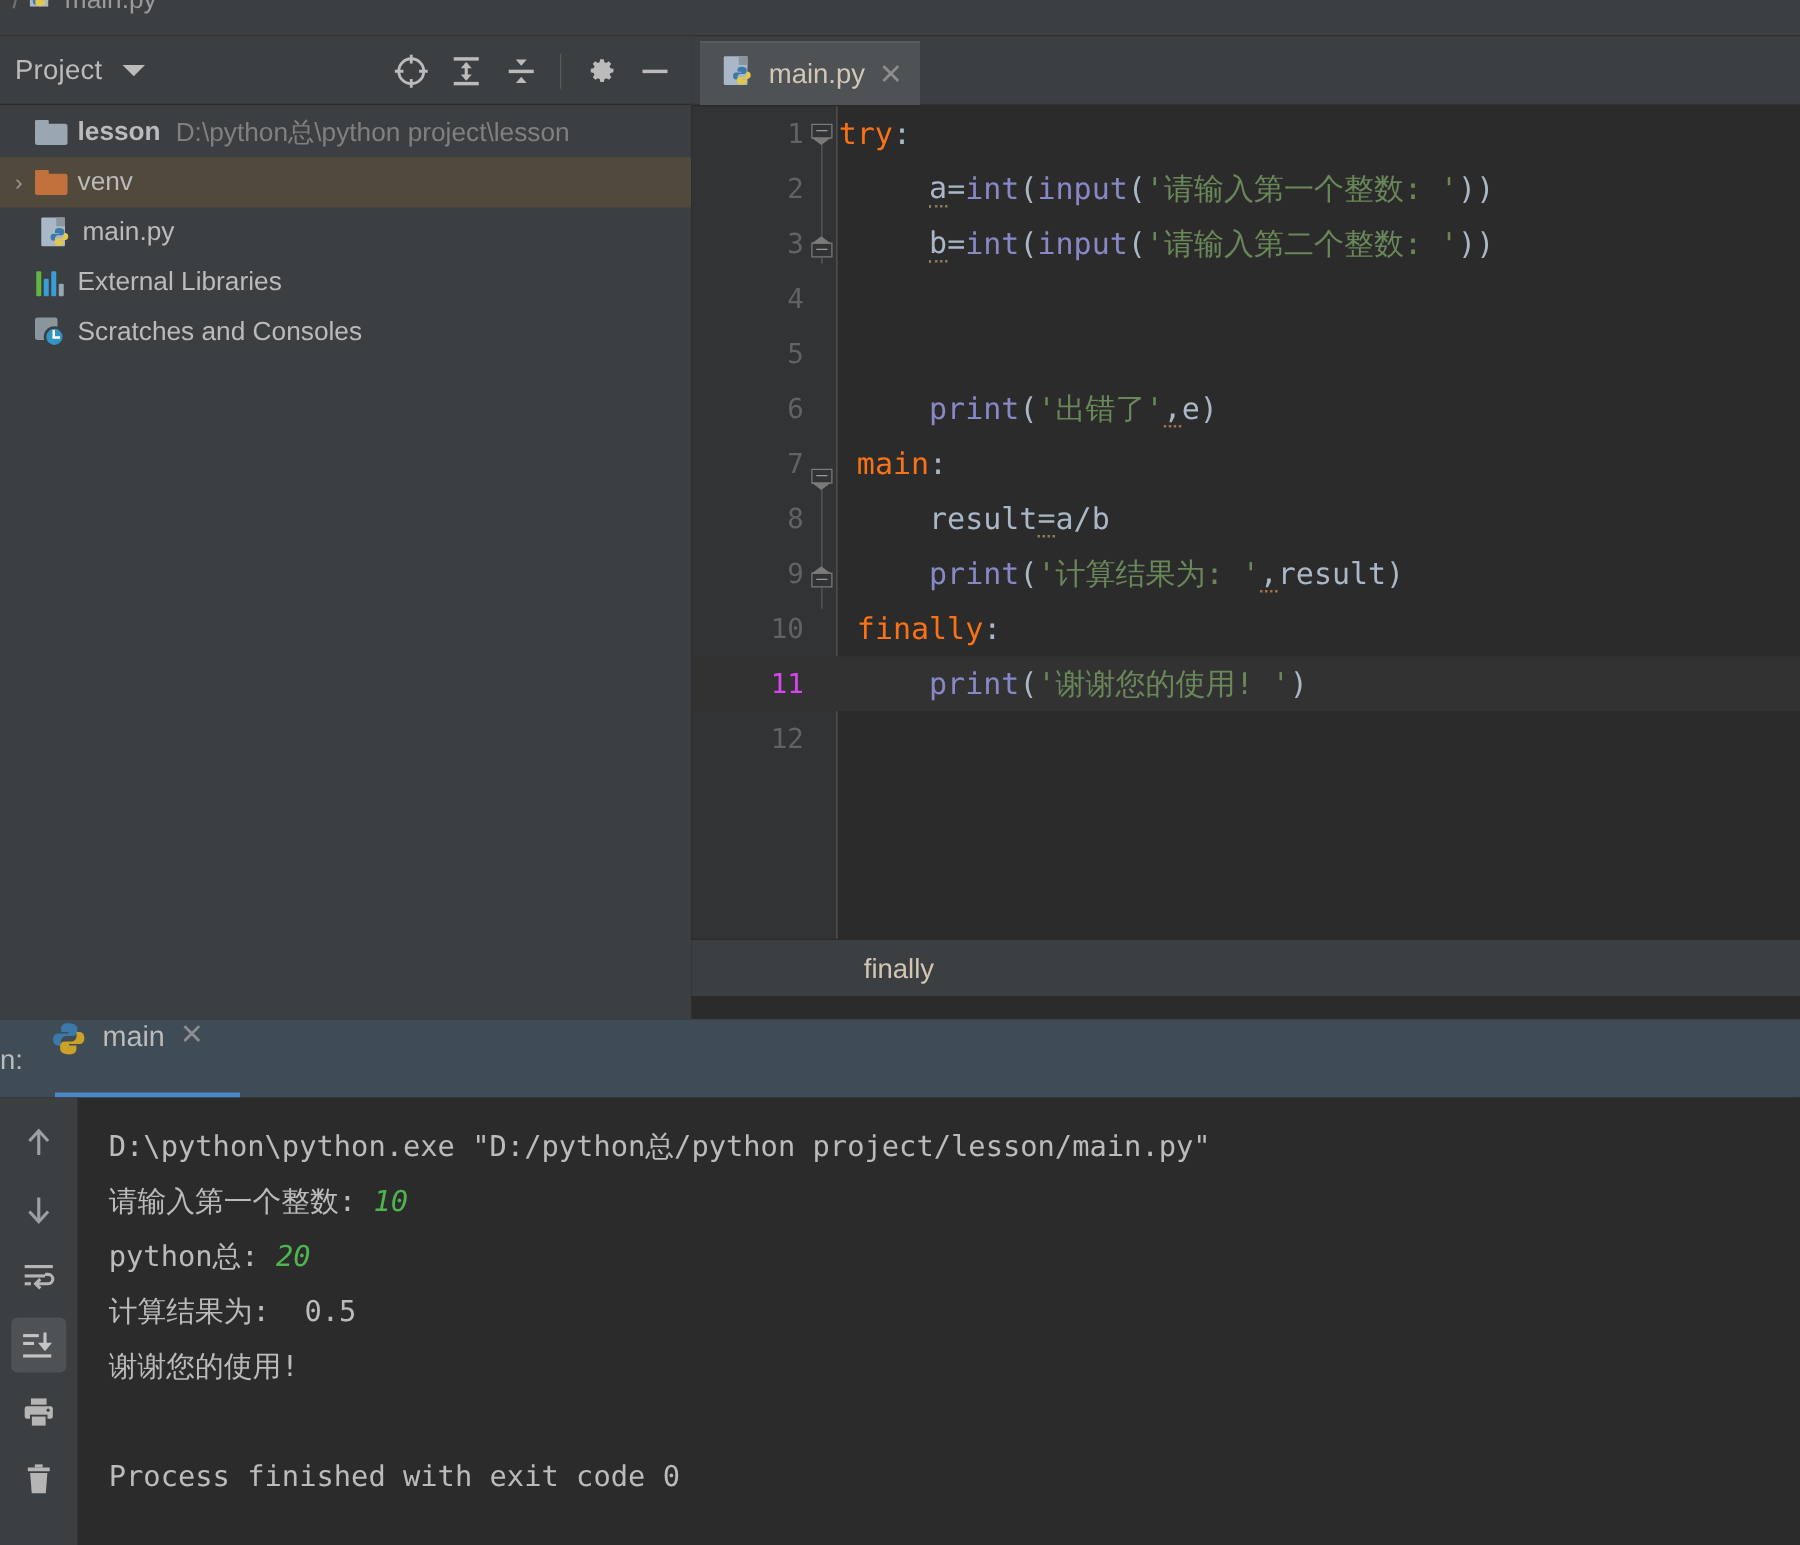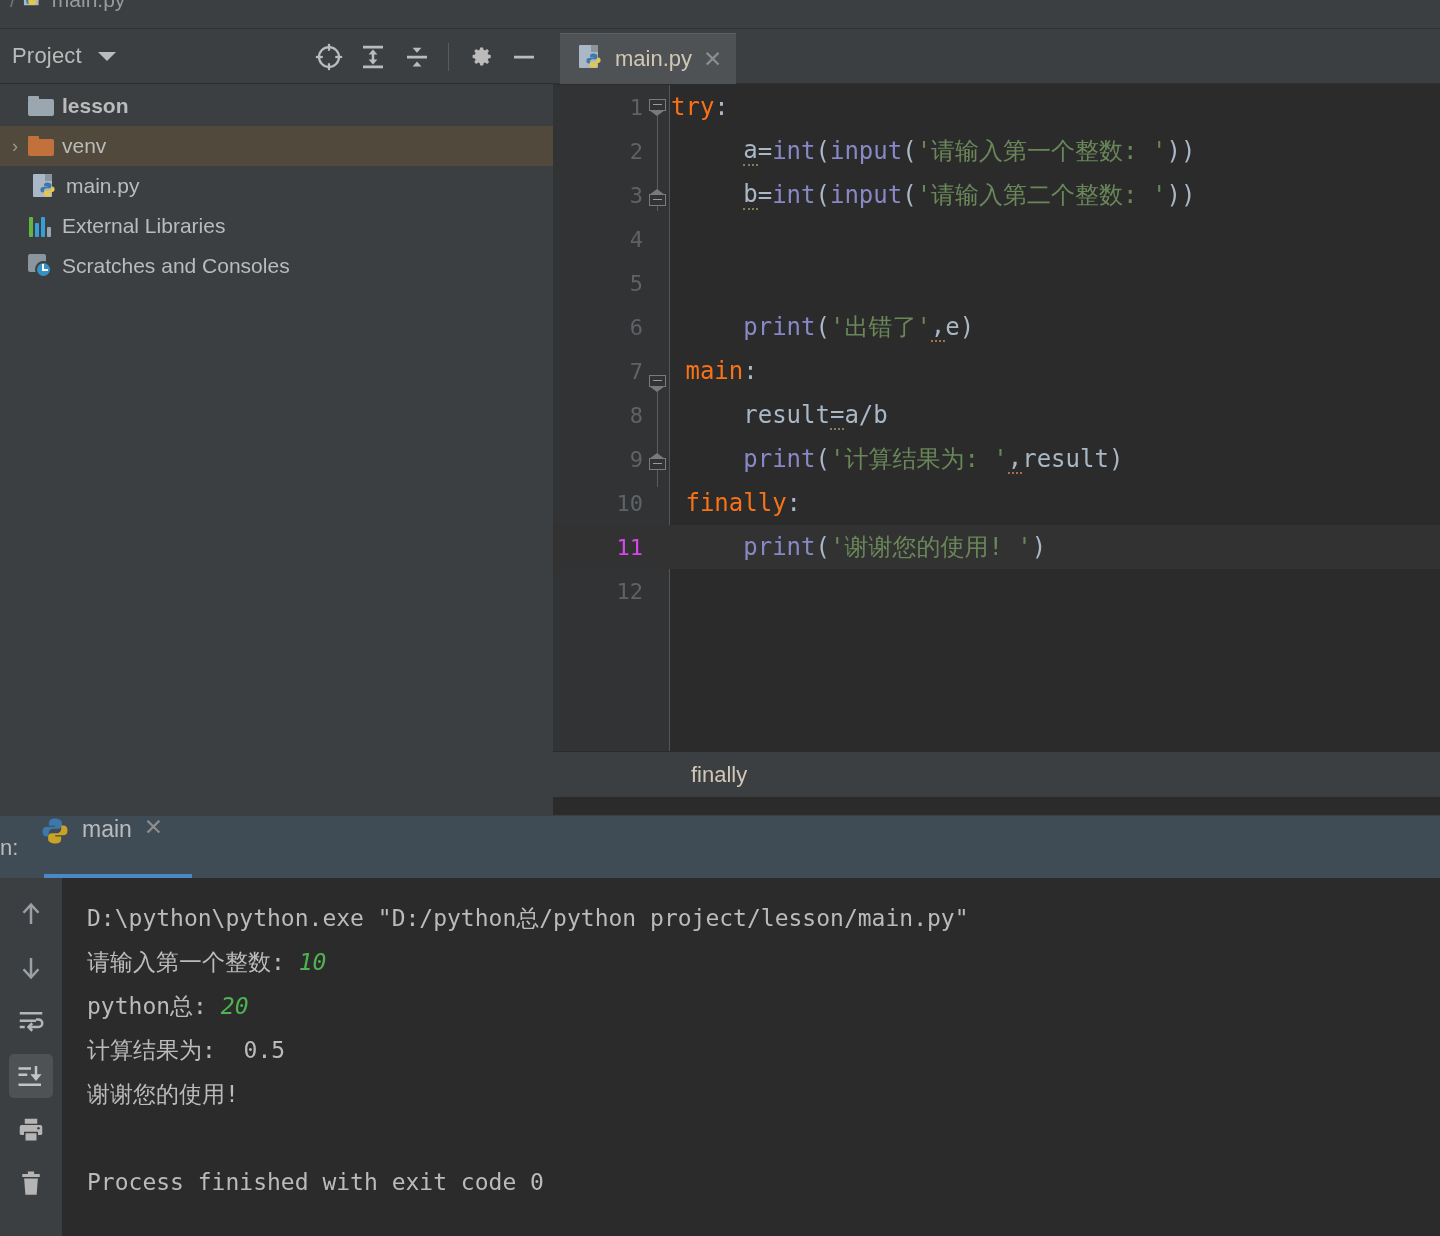--- a/index.html
+++ b/index.html
@@ -329,20 +329,21 @@
 
       <div class="tree-row indent-1">
         <span class="twisty"></span>
         <span class="ico">
           <span class="folder grey">
               <span class="tab"></span>
               <span class="body"></span>
             </span>
         </span>
         <span class="label bold">lesson</span>
+        <span class="path">D:\python总\python project\lesson</span>
       </div>
 
       <div class="tree-row indent-1 selected">
         <span class="twisty">›</span>
         <span class="ico">
           <span class="folder orange">
               <span class="tab"></span>
               <span class="body"></span>
             </span>
         </span>

